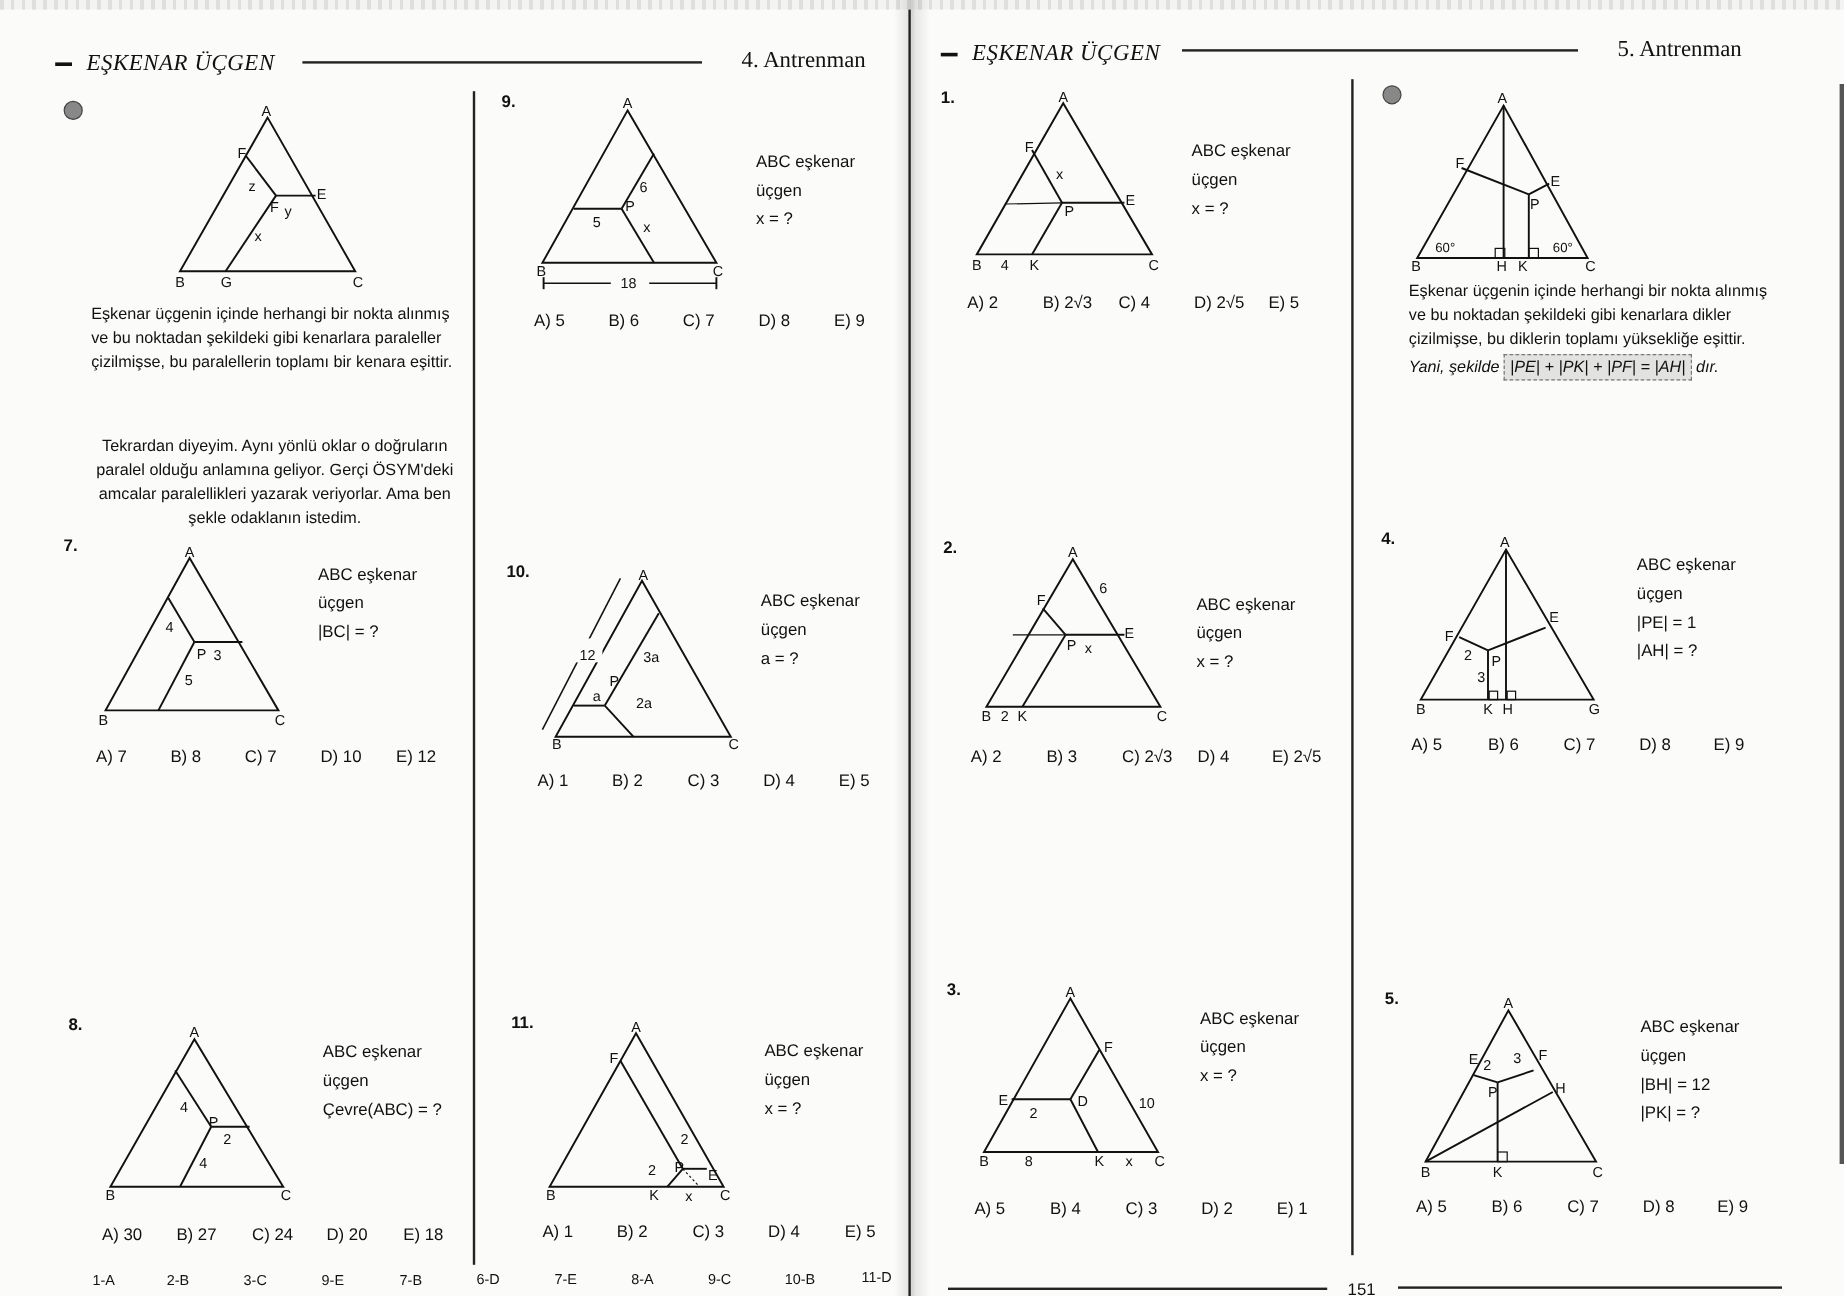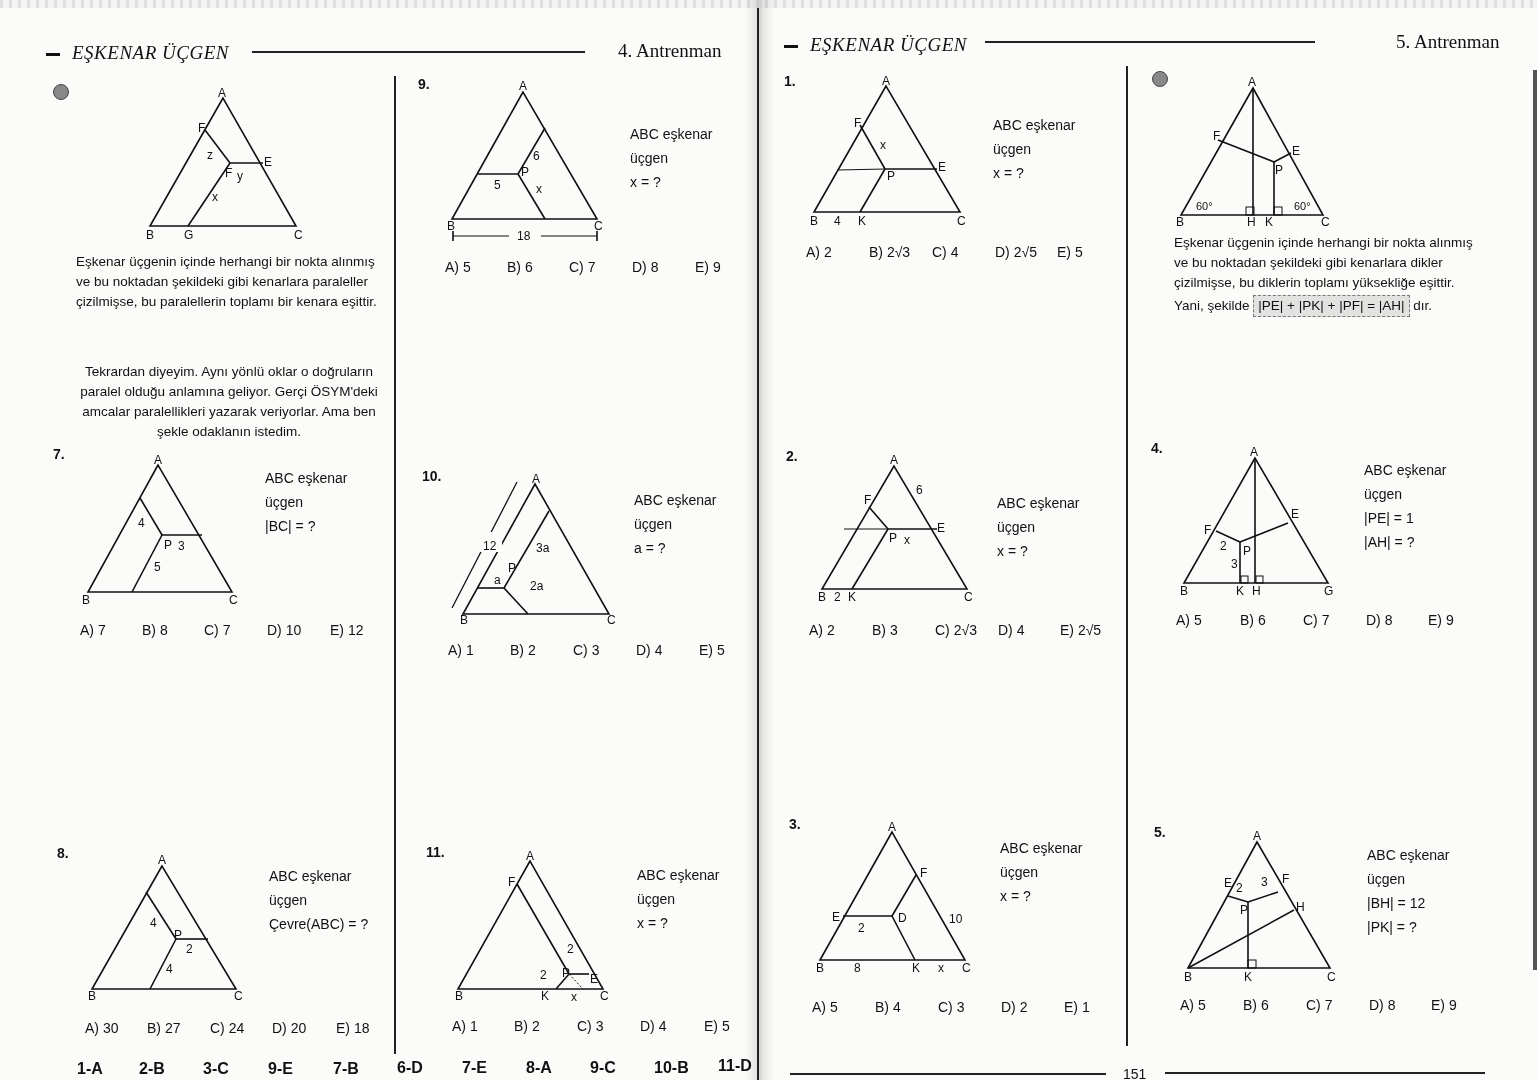--- a/index.html
+++ b/index.html
@@ -17,21 +17,21 @@
   .hline { position:absolute; height:2px; background:#222; }
   .vline { position:absolute; width:2px; background:#222; }
   .training { font-family:"Liberation Serif", serif; font-size:19px; }
   .qnum { font-weight:bold; font-size:14px; }
   .dot { width:14px; height:14px; border-radius:50%; background:#888; border:1px solid #444; }
   .text { font-size:13.5px; line-height:20px; }
   .boxed { display:inline-block; border:1px dashed #777; background:#e2e2e0; padding:0 4px; }
   .givens div { font-size:14px; line-height:24px; }
   .choices { display:flex; font-size:14px; }
   .choices span { display:inline-block; }
-  .key { font-size:16px; font-weight:bold; }
+  .key { font-size:12px; font-weight:normal; }
   svg { position:absolute; overflow:visible; }
   svg text { font-family:"Liberation Sans", sans-serif; font-size:12px; fill:#111; }
   svg line, svg polyline, svg polygon { stroke:#111; stroke-width:1.6; fill:none; }
   .pgnum { font-size:14px; }
 </style>
 </head>
 <body>
 
 <div class="page left"></div>
 <div class="page right"></div>
@@ -232,21 +232,21 @@
 <div class="abs key" style="left:462px;top:1059px;">7-E</div>
 <div class="abs key" style="left:526px;top:1059px;">8-A</div>
 <div class="abs key" style="left:590px;top:1059px;">9-C</div>
 <div class="abs key" style="left:654px;top:1059px;">10-B</div>
 <div class="abs key" style="left:718px;top:1057px;">11-D</div>
 
 <div class="abs chapter" style="left:784px;top:34px;">
   <span class="dash"></span><span>EŞKENAR ÜÇGEN</span>
 </div>
 <div class="hline" style="left:985px;top:41px;width:330px;"></div>
-<div class="abs training" style="left:1348px;top:31px;margin-left:48px;">5. Antrenman</div>
+<div class="abs training" style="left:1348px;top:31px;">5. Antrenman</div>
 <div class="vline" style="left:1126px;top:66px;height:980px;"></div>
 
 <div class="abs qnum" style="left:784px;top:73px;">1.</div>
 <svg style="left:810px;top:80px;" width="170" height="150">
   <polygon points="76,6 4,132 150,132"></polygon>
   <line x1="50" y1="45" x2="75" y2="89"></line>
   <line x1="28" y1="90" x2="75" y2="89" style="stroke-width:1"></line>
   <line x1="75" y1="89" x2="127" y2="89"></line>
   <line x1="75" y1="89" x2="50" y2="132"></line>
   <text x="72" y="5">A</text>
@@ -351,21 +351,21 @@
   <text x="71" y="146">H</text>
   <text x="89" y="146">K</text>
   <text x="145" y="146">C</text>
   <text x="20" y="130" style="font-size:11px">60°</text>
   <text x="118" y="130" style="font-size:11px">60°</text>
 </svg>
 <div class="abs text" style="left:1174px;top:233px;width:302px;">
   <div>Eşkenar üçgenin içinde herhangi bir nokta alınmış</div>
   <div>ve bu noktadan şekildeki gibi kenarlara dikler</div>
   <div>çizilmişse, bu diklerin toplamı yüksekliğe eşittir.</div>
-  <div style="margin-top:2px;">
+  <div style="margin-top:2px;font-style:italic;">
     <span>Yani, şekilde</span>
     <span class="boxed">|PE| + |PK| + |PF| = |AH|</span>
     <span>dır.</span>
   </div>
 </div>
 
 <div class="abs qnum" style="left:1151px;top:440px;">4.</div>
 <svg style="left:1180px;top:450px;" width="160" height="150">
   <polygon points="75,8 4,133 148,133"></polygon>
   <line x1="75" y1="8" x2="75" y2="133"></line>

